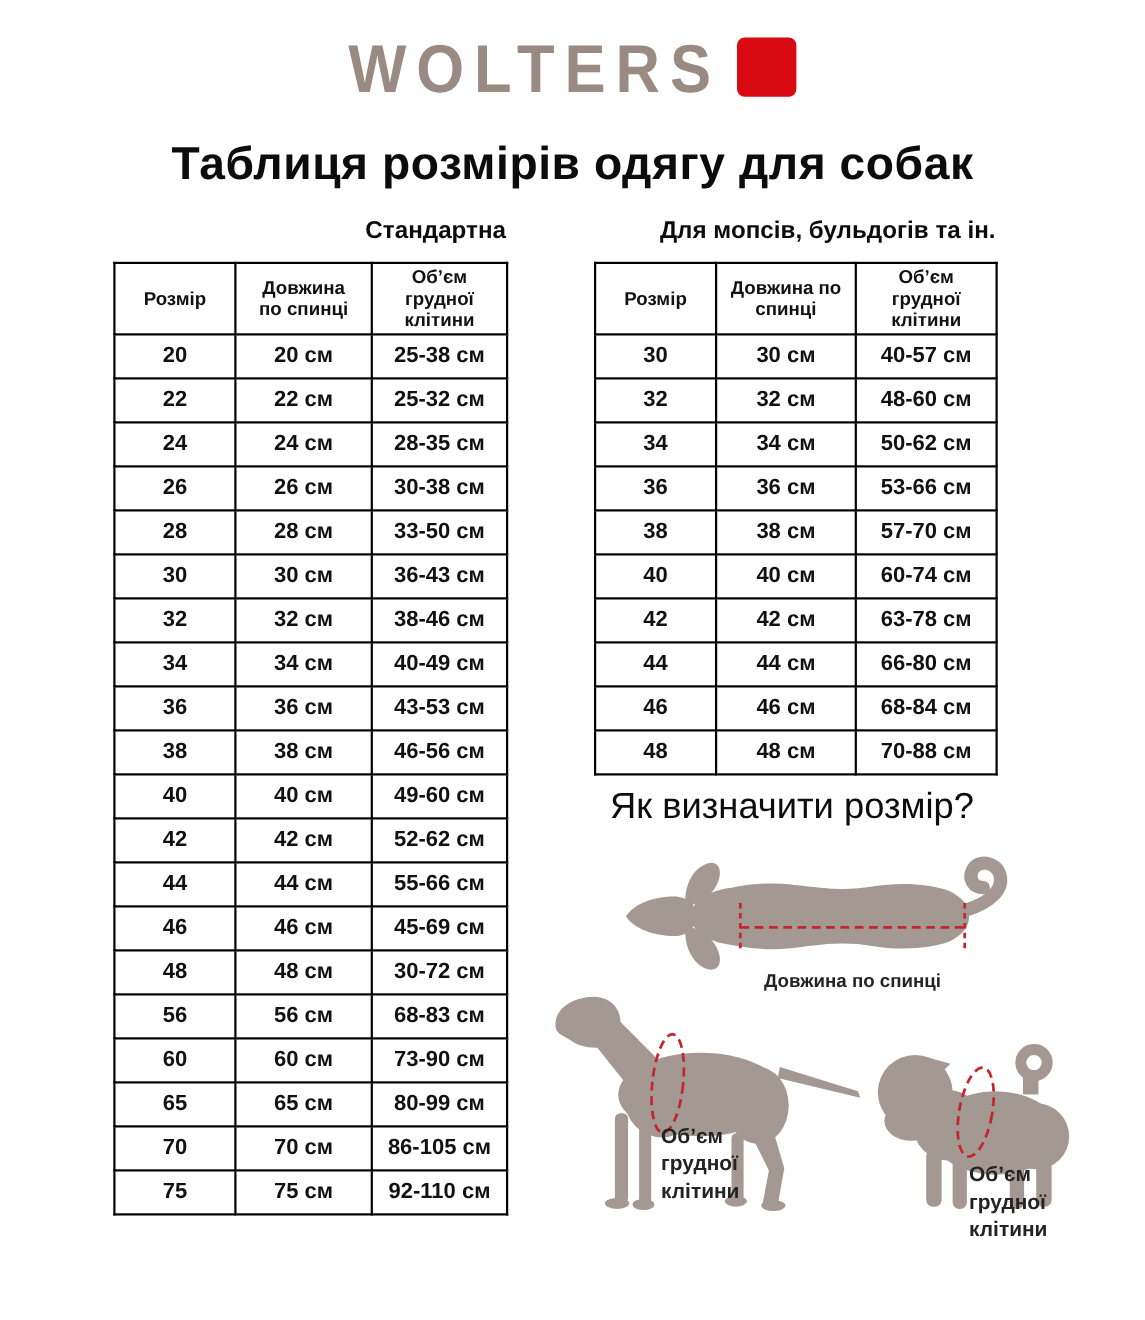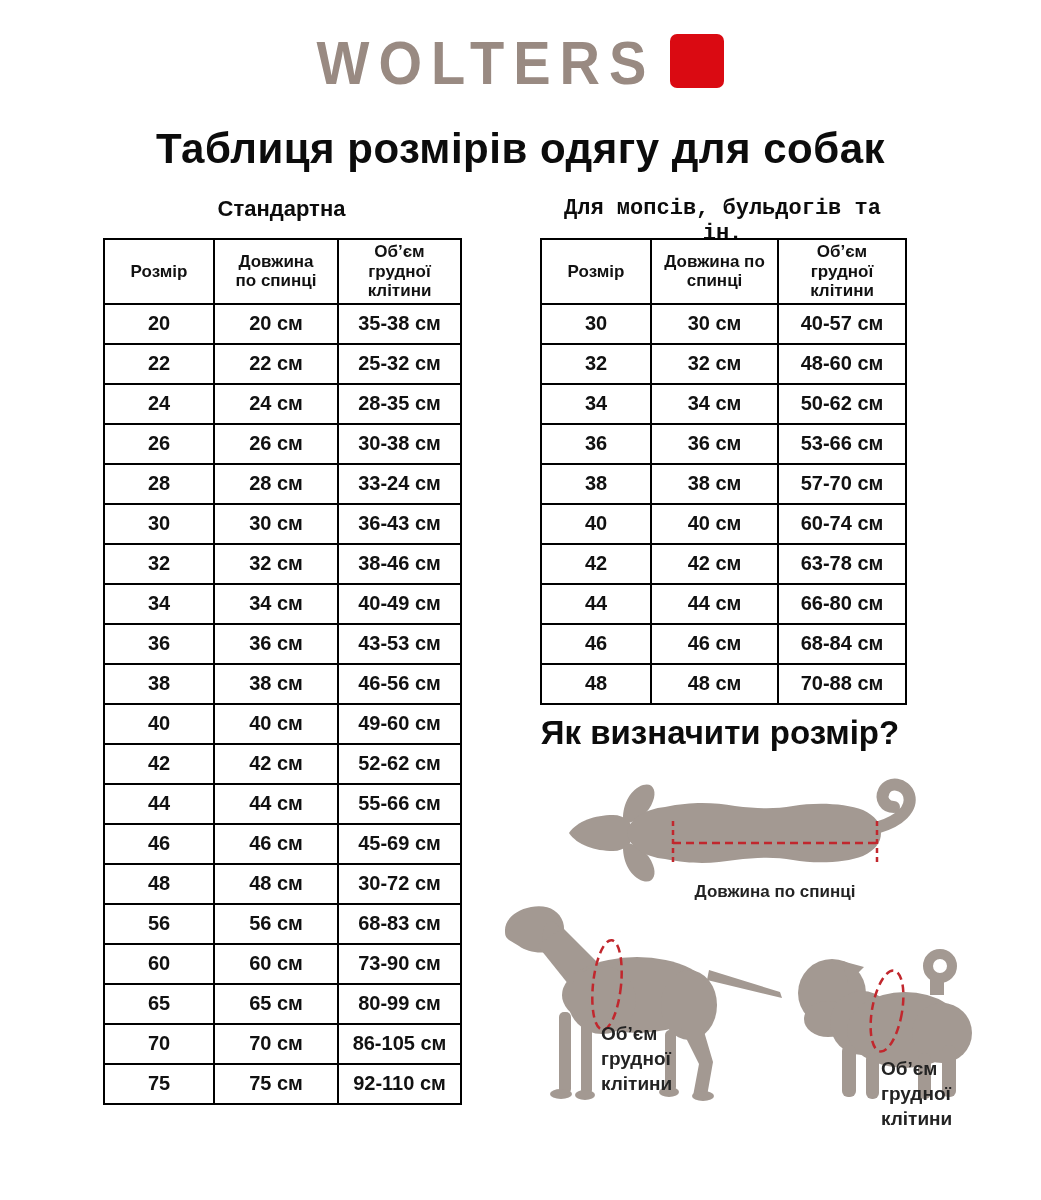--- a/index.html
+++ b/index.html
@@ -4,32 +4,32 @@
 <style>
   html,body { margin:0; padding:0; background:#fff; font-family:"Liberation Sans", sans-serif; }
   .page { position:relative; width:1041px; height:1181px; margin:0 auto; background:#fff; overflow:hidden; color:#161616; }
 
   .logo-row { position:absolute; top:32px; left:0; width:100%; display:flex; justify-content:center; align-items:flex-start; gap:15px; }
   .logo-text { font-size:56px; font-weight:700; letter-spacing:9px; line-height:1; color:var(--logo-taupe); transform:scaleY(1.1); transform-origin:top; }
   .logo-mark { width:54px; height:54px; background:var(--brand-red); border-radius:7px; margin-top:2px; }
 
   .main-title { position:absolute; top:88px; left:0; width:100%; text-align:center; font-size:42px; font-weight:700; color:#0c0c0c; letter-spacing:0.5px;margin-top:37px; }
 
-  .caption { position:absolute; top:196px; font-size:22px; font-weight:700; text-align:center; color:#0c0c0c; }
+  .caption { position:absolute; top:196px; font-size:22px; font-weight:700; text-align:right; color:#0c0c0c; }
   .caption-standard { left:103px; width:357px; }
-  .caption-pugs { left:540px; width:365px;font-family:Liberation Mono, monospace; }
+  .caption-pugs { left:540px; width:365px; }
 
   table.size-table { border-collapse:collapse; position:absolute; top:238px; table-layout:fixed; background:#fff; }
   #standard-table { left:103px; width:357px; }
   #pugs-table { left:540px; width:365px; }
   .size-table th, .size-table td { border:2px solid #000; text-align:center; vertical-align:middle; color:#111; }
   .size-table th { height:44px; font-size:17px; font-weight:700; line-height:1.15; padding:2px 12px; }
   .size-table td { height:38px; font-size:20px; font-weight:700; padding:0; }
 
-  .guide-title { position:absolute; top:714px; left:500px; width:440px; text-align:center; font-size:33px; font-weight:700; color:#0c0c0c; }
+  .guide-title { position:absolute; top:714px; left:500px; width:440px; text-align:center; font-size:33px; font-weight:400; color:#0c0c0c; }
 
   .svg-abs { position:absolute; }
   .silh { fill:var(--silhouette); }
   .silh-stroke { fill:none; stroke:var(--silhouette); }
   .dash { fill:none; stroke:var(--dash-red); stroke-width:2.5; stroke-dasharray:8 5; }
 
   .measure-label { position:absolute; font-weight:700; color:#232323; }
   #back-length-label { top:882px; left:645px; width:260px; text-align:center; font-size:17px; }
   .chest-label { font-size:19px; line-height:1.32; white-space:pre-line; }
   #chest-label-1 { top:1021px; left:601px; }
@@ -60,41 +60,41 @@
         <tr>
           <th>Розмір</th>
           <th>Довжина по спинці</th>
           <th>Об’єм грудної клітини</th>
         </tr>
       </thead>
     <tbody>
         <tr>
           <td>20</td>
           <td>20 см</td>
-          <td>35-38 см</td>
+          <td>25-38 см</td>
         </tr>
         <tr>
           <td>22</td>
           <td>22 см</td>
           <td>25-32 см</td>
         </tr>
         <tr>
           <td>24</td>
           <td>24 см</td>
           <td>28-35 см</td>
         </tr>
         <tr>
           <td>26</td>
           <td>26 см</td>
           <td>30-38 см</td>
         </tr>
         <tr>
           <td>28</td>
           <td>28 см</td>
-          <td>33-24 см</td>
+          <td>33-50 см</td>
         </tr>
         <tr>
           <td>30</td>
           <td>30 см</td>
           <td>36-43 см</td>
         </tr>
         <tr>
           <td>32</td>
           <td>32 см</td>
           <td>38-46 см</td>

